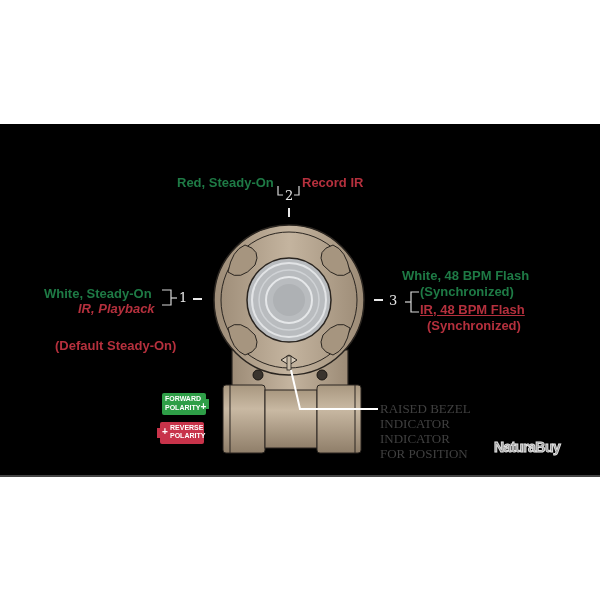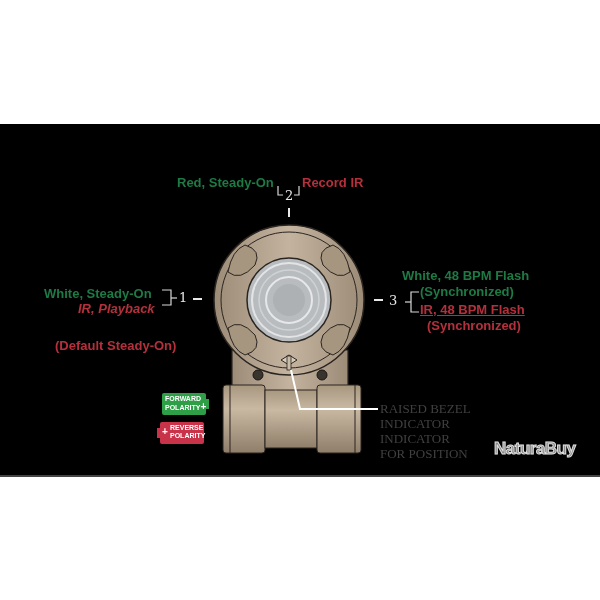--- a/index.html
+++ b/index.html
@@ -6,21 +6,21 @@
   body { width:600px; height:600px; background:#ffffff; position:relative; overflow:hidden; font-family:"Liberation Sans", sans-serif; }
   .panel { position:absolute; left:0; top:124px; width:600px; height:351px; background:#000000; border-bottom:2px solid #444; }
   .label { position:absolute; font-weight:bold; font-size:13px; line-height:15px; white-space:nowrap; }
   .green { color:#1e7a45; }
   .red { color:#b5303d; }
   .num { position:absolute; color:#e8e8e8; font-family:"DejaVu Serif", serif; font-size:13px; }
   .wline { position:absolute; background:#e8e8e8; }
   .callout { position:absolute; color:#404040; font-size:13px; line-height:15px; font-family:Liberation Serif, serif; }
   .batt { position:absolute; width:44px; height:22px; border-radius:2px; color:#fff; font-size:7px; font-weight:bold; line-height:8px; padding:2px 0 0 3px; box-sizing:border-box; }
   .batt .cap { position:absolute; top:6px; width:3px; height:10px; }
-  .logo { position:absolute; font-weight:bold; font-size:17px; color:#8a8a8a; -webkit-text-stroke:1px #e0e0e0; letter-spacing:-0.5px;text-align:right; }
+  .logo { position:absolute; font-weight:bold; font-size:14px; color:#8a8a8a; -webkit-text-stroke:1px #e0e0e0; letter-spacing:-0.5px;text-align:right; }
   svg { position:absolute; }
 </style>
 </head>
 <body>
 
 <div class="panel"></div>
 
 <svg width="600" height="600" viewBox="0 0 600 600" style="left:0;top:0;">
   <defs>
     <linearGradient id="body" x1="0" x2="1" y1="0" y2="0">

